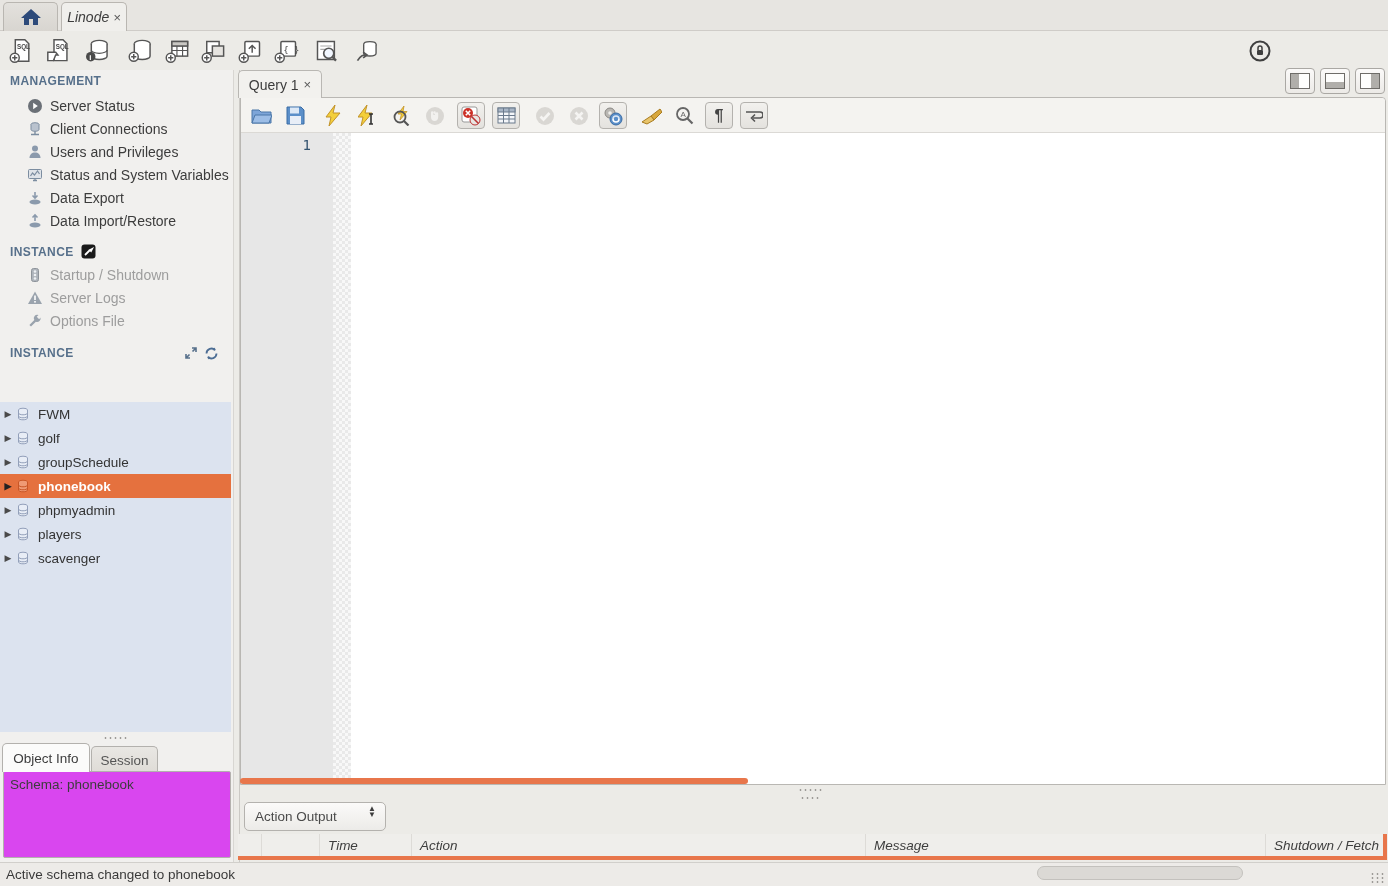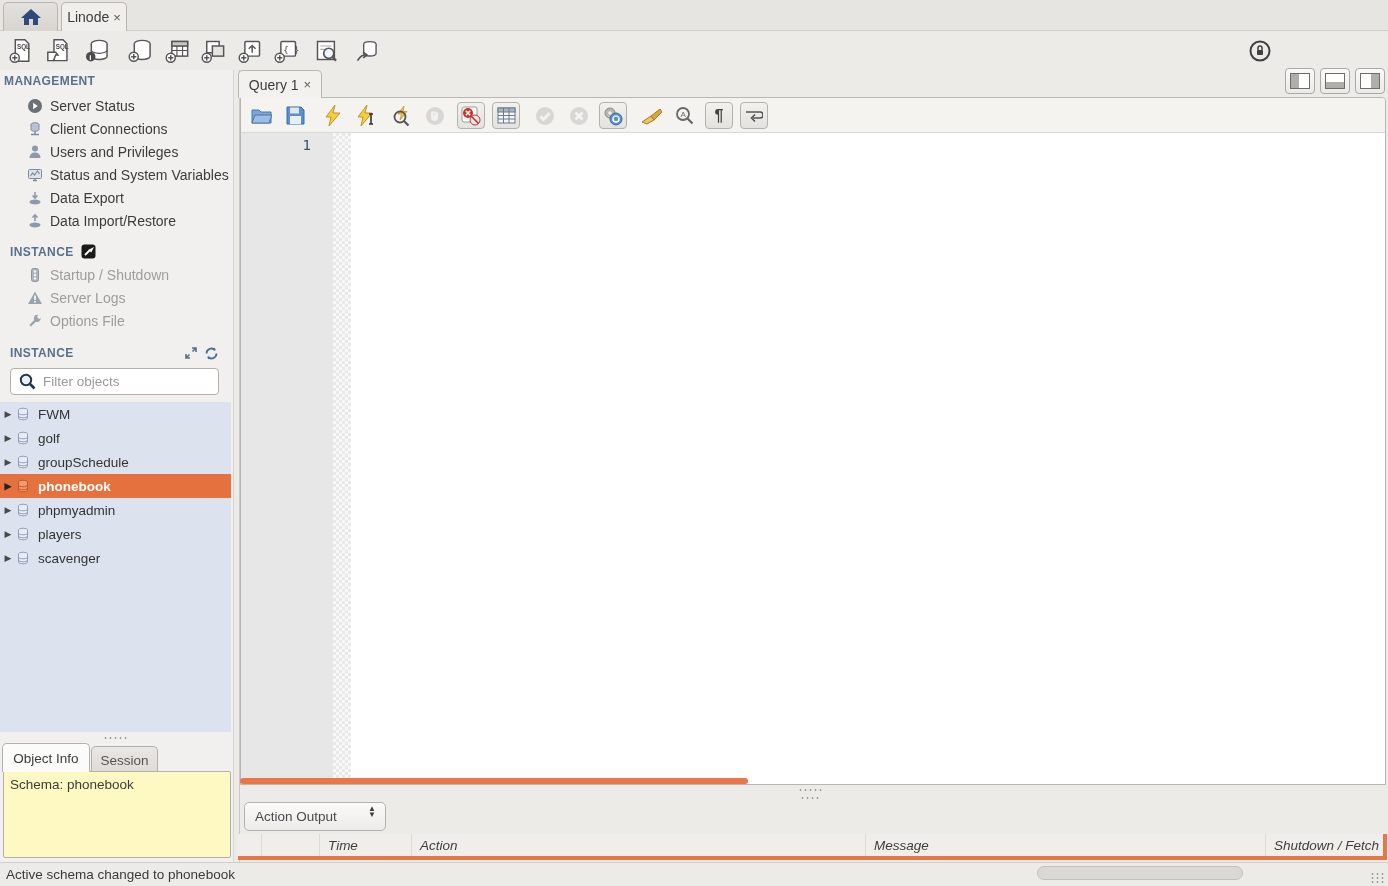--- a/index.html
+++ b/index.html
@@ -6,21 +6,21 @@
   html,body { width:1388px; height:886px; overflow:hidden;
     font-family:"Liberation Sans", sans-serif; background:#ecebe7; }
   .abs { position:absolute; }
   #app { position:relative; width:1388px; height:886px; background:#ecebe7; }
 
   
   #tabstrip { left:0; top:0; width:1388px; height:31px; background:#e7e5e1;
     border-bottom:1px solid #cfccc8; }
   .conn-tab { position:absolute; top:2px; height:29px; border:1px solid #b9b6b1;
     border-bottom:none; border-radius:5px 5px 0 0; display:flex; align-items:center;
-    justify-content:center; gap:4px; }
+    justify-content:center; gap:4px;font-style:italic; }
   #home-tab { left:3px; width:55px; background:linear-gradient(#e3e1dd,#d8d5d0); }
   #linode-tab { left:61px; width:66px; background:#f0efec; font-size:14px; color:#3c3c3c; }
   .tab-close { color:#5a5a5a; font-size:13px; cursor:default; }
 
   
   #main-toolbar { left:0; top:31px; width:1388px; height:39px; }
   .mt-icon { position:absolute; top:6px; width:27px; height:27px; }
   .mt-icon svg { display:block; }
   .panel-toggle { position:absolute; top:37px; width:30px; height:26px;
     border:1px solid #aaa8a4; border-radius:4px; background:linear-gradient(#fbfaf9,#eceae7);
@@ -48,21 +48,21 @@
   .schema-row.selected .tri { color:#222; }
 
   
   .info-tab { position:absolute; border:1px solid #b3b1ad; border-bottom:none;
     border-radius:5px 5px 0 0; font-size:13.5px; display:flex; align-items:center;
     justify-content:center; }
   #tab-objectinfo { left:2px; top:673px; width:88px; height:29px; background:#fbfbfa;
     color:#3c3c3c; z-index:2; }
   #tab-session { left:91px; top:676px; width:67px; height:28px;
     background:linear-gradient(#e9e7e3,#dedbd6); color:#555; }
-  #info-box { left:3px; top:701px; width:228px; height:87px; background:#fef9c3;
+  #info-box { left:3px; top:701px; width:228px; height:87px; background:#d946ef;
     border:1px solid #b3b1ad; border-radius:2px; font-size:13.5px; color:#3c3c3c;
     padding:5px 6px; }
 
   
   .vsplit { left:233px; top:70px; width:7px; height:792px;
     background:#ecebe7; border-left:1px solid #d8d6d2; border-right:1px solid #cbc9c5; }
   .grip { background-image:radial-gradient(#9d9b97 1.1px, transparent 1.2px);
     background-size:5px 4px; }
 
   
@@ -245,21 +245,21 @@
     </div>
     <div class="panel-toggle" style="left:1355px">
       <svg width="20" height="16" viewBox="0 0 20 16">
         <rect x="0.5" y="0.5" width="19" height="15" fill="#fdfdfc" stroke="#6e6c68"></rect>
         <rect x="11" y="1" width="8" height="14" fill="#b0aeaa"></rect>
       </svg>
     </div>
   </div>
 
   <div id="sidebar" class="abs">
-    <div class="abs section-title" style="left:4px; top:4px">MANAGEMENT</div>
+    <div class="abs section-title" style="left:10px; top:4px">MANAGEMENT</div>
 
     <div class="side-item" style="top:24px">
       <svg width="16" height="16" viewBox="0 0 16 16">
         <circle cx="8" cy="8" r="7" fill="#6b7077"></circle>
           <path d="M6.2 4.8l4.6 3.2-4.6 3.2z" fill="#fff"></path>
       </svg>
       <span>Server Status</span>
     </div>
     <div class="side-item" style="top:47px">
       <svg width="16" height="16" viewBox="0 0 16 16">
@@ -336,27 +336,20 @@
         <path d="M8 2h4v4M12 2L8.5 5.5M6 12H2V8M2 12l3.5-3.5" fill="none" stroke="#57708b" stroke-width="1.6"></path>
       </svg>
     </div>
     <div class="abs" style="left:204px; top:276px">
       <svg width="15" height="15" viewBox="0 0 15 15">
         <path d="M12.5 7.5a5 5 0 01-8.6 3.4M2.5 7.5a5 5 0 018.6-3.4" fill="none" stroke="#4c6d94" stroke-width="1.8"></path>
         <path d="M11 1.5l.3 2.9-2.9-.3zM4 13.5l-.3-2.9 2.9.3z" fill="#4c6d94"></path>
       </svg>
     </div>
 
-    <div id="filter-box" class="abs">
-      <svg width="19" height="19" viewBox="0 0 19 19" style="margin:0 6px 0 7px">
-        <circle cx="8" cy="8" r="5.2" fill="#eaf0fa" stroke="#24364e" stroke-width="2"></circle>
-        <path d="M12 12l4.5 4.5" stroke="#24364e" stroke-width="2.6"></path>
-      </svg>
-      <input id="filter-input" type="text" placeholder="Filter objects" style="">
-    </div>
 
     <div id="schema-list" class="abs">
       <div class="schema-row" style="top:0">
         <span class="tri">▶</span>
         <svg width="14" height="14" viewBox="0 0 14 14">
             <ellipse cx="7" cy="3" rx="4.5" ry="1.8" fill="#e8edf6" stroke="#93a0ba"></ellipse>
             <path d="M2.5 3v8c0 1 2 1.8 4.5 1.8s4.5-.8 4.5-1.8V3" fill="#e8edf6" stroke="#93a0ba"></path>
             <path d="M2.5 6c0 1 2 1.8 4.5 1.8S11.5 7 11.5 6M2.5 9c0 1 2 1.8 4.5 1.8S11.5 10 11.5 9" fill="none" stroke="#93a0ba"></path>
           </svg>
         <span class="name">FWM</span>

